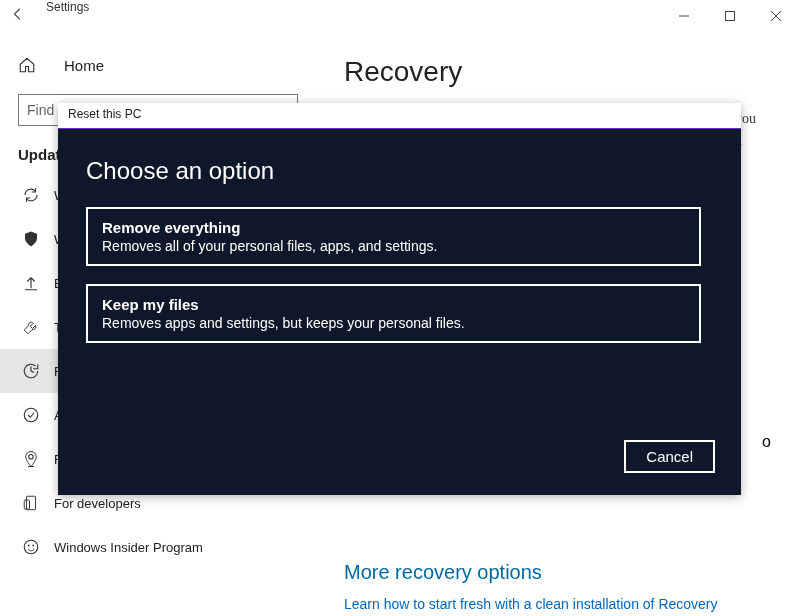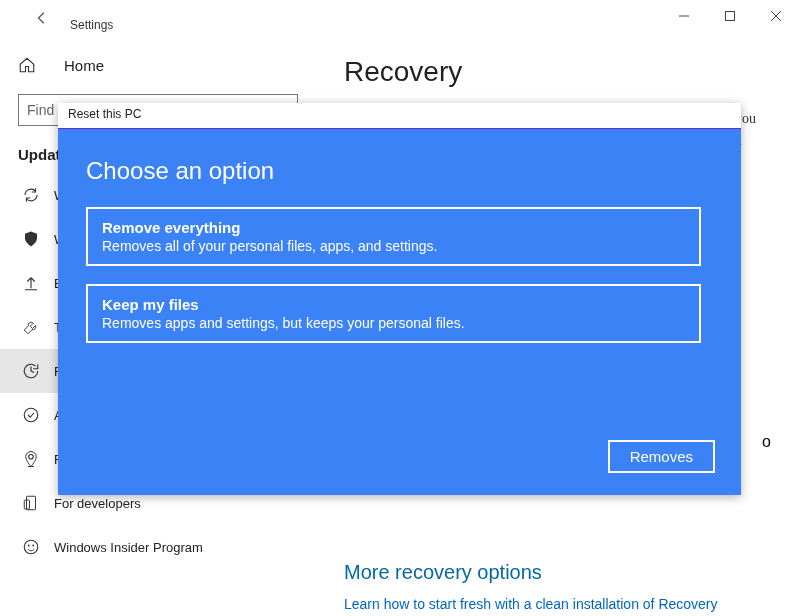--- a/index.html
+++ b/index.html
@@ -1,18 +1,18 @@
 <!DOCTYPE html>
 <html><head>
 <meta charset="utf-8">
 <style>
   * { box-sizing: border-box; margin: 0; padding: 0; }
   body { font-family: "Segoe UI", Arial, sans-serif; background: #fff; width: 799px; height: 616px; overflow: hidden; position: relative; }
   
-  .titlebar { height: 32px; display: flex; align-items: flex-end; padding-left: 28px; }
+  .titlebar { height: 32px; display: flex; align-items: flex-start; padding-left: 4px; }
   .titlebar .back { width: 28px; height: 28px; display:flex; align-items:center; justify-content:center; color:#555; }
   .titlebar .title { margin-left: 14px; font-size: 12px; color: #333; }
   .titlebar .win-controls { margin-left: auto; display: flex; }
   .win-btn { width: 46px; height: 32px; display:flex; align-items:center; justify-content:center; color:#444; }
   .win-btn svg { width:10px; height:10px; }
   
   .content { display: flex; height: calc(100% - 32px); }
   .sidebar { width: 320px; padding: 18px 0 0 18px; }
   .home-row { display:flex; align-items:center; gap:28px; padding:6px 0; margin-bottom:14px; color:#222; font-size:15px; }
   .search { border:1px solid #777; height:32px; width:280px; padding:0 8px; font-size:14px; color:#555; display:flex; align-items:center; }
@@ -25,21 +25,21 @@
   .main { flex:1; padding:24px 24px 0 24px; }
   .page-title { font-size:28px; font-weight:400; color:#222; margin-bottom:20px; }
   .body-text { font-size:14px; color:#333; line-height:1.5; max-width:420px; }
   .section-title { font-size:20px; font-weight:400; margin:20px 0 12px; color:#0369a1; }
   .link { color:#0067c0; font-size:14px; }
   .spacer-fill { height: 280px; }
   
   
   .dialog { position:absolute; left:58px; top:103px; width:683px; height:392px; box-shadow:0 2px 10px rgba(0,0,0,0.3); }
   .dlg-head { background:#fff; height:26px; padding:4px 10px; font-size:12px; color:#222; border-bottom:1px solid #6d28d9; }
-  .dlg-body { background:#3b82f6; height:calc(100% - 26px); padding:28px 40px 18px 28px; color:#fff; position:relative; }
+  .dlg-body { background:#0f172a; height:calc(100% - 26px); padding:28px 40px 18px 28px; color:#fff; position:relative; }
   .dlg-title { font-size:24px; font-weight:300; margin-bottom:22px; }
   .option { border:2px solid #fff; padding:10px 14px; margin-bottom:18px; cursor:pointer; }
   .option .opt-title { font-weight:600; font-size:15px; margin-bottom:2px; }
   .option .opt-desc { font-size:14px; }
   .dlg-footer { position:absolute; right:26px; bottom:22px; }
   .cancel-btn { border:2px solid #fff; background:transparent; color:#fff; font-size:15px; padding:6px 20px; cursor:pointer; }
 </style>
 </head>
 <body>
 
@@ -186,16 +186,16 @@
     <div class="dlg-title">Choose an option</div>
     <div class="option">
       <div class="opt-title">Remove everything</div>
       <div class="opt-desc">Removes all of your personal files, apps, and settings.</div>
     </div>
     <div class="option">
       <div class="opt-title">Keep my files</div>
       <div class="opt-desc">Removes apps and settings, but keeps your personal files.</div>
     </div>
     <div class="dlg-footer">
-      <button class="cancel-btn">Removes</button>
+      <button class="cancel-btn">Cancel</button>
     </div>
   </div>
 </div>
 
 </body></html>

